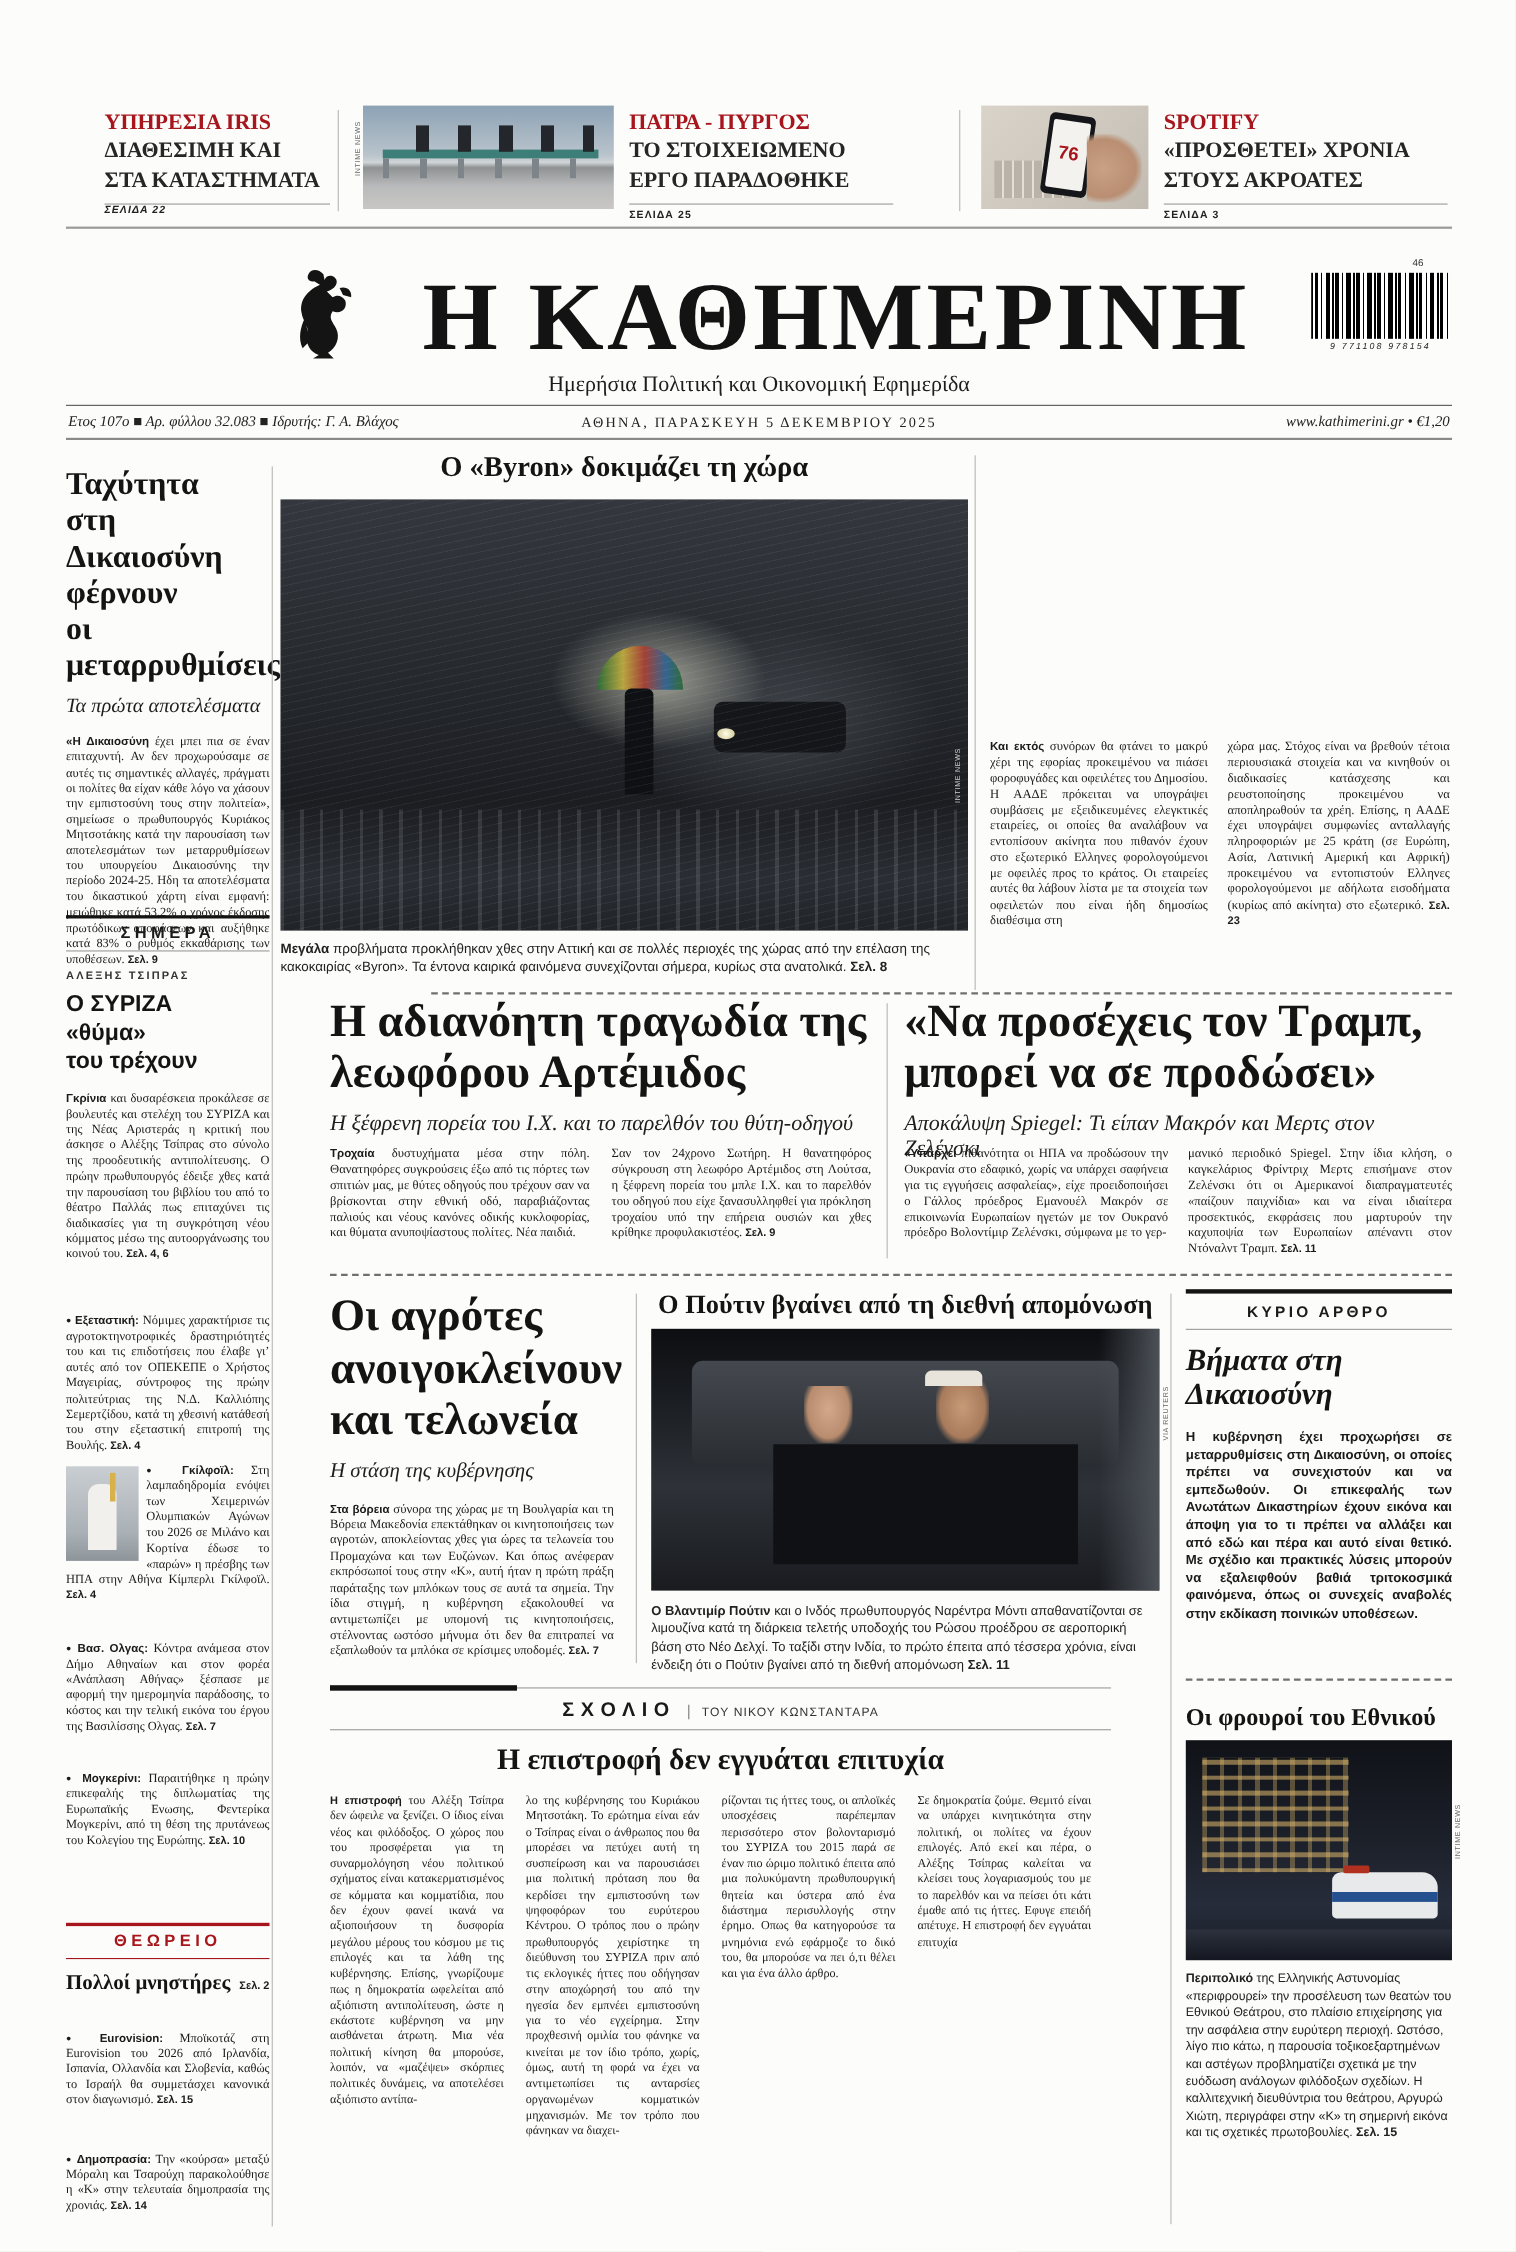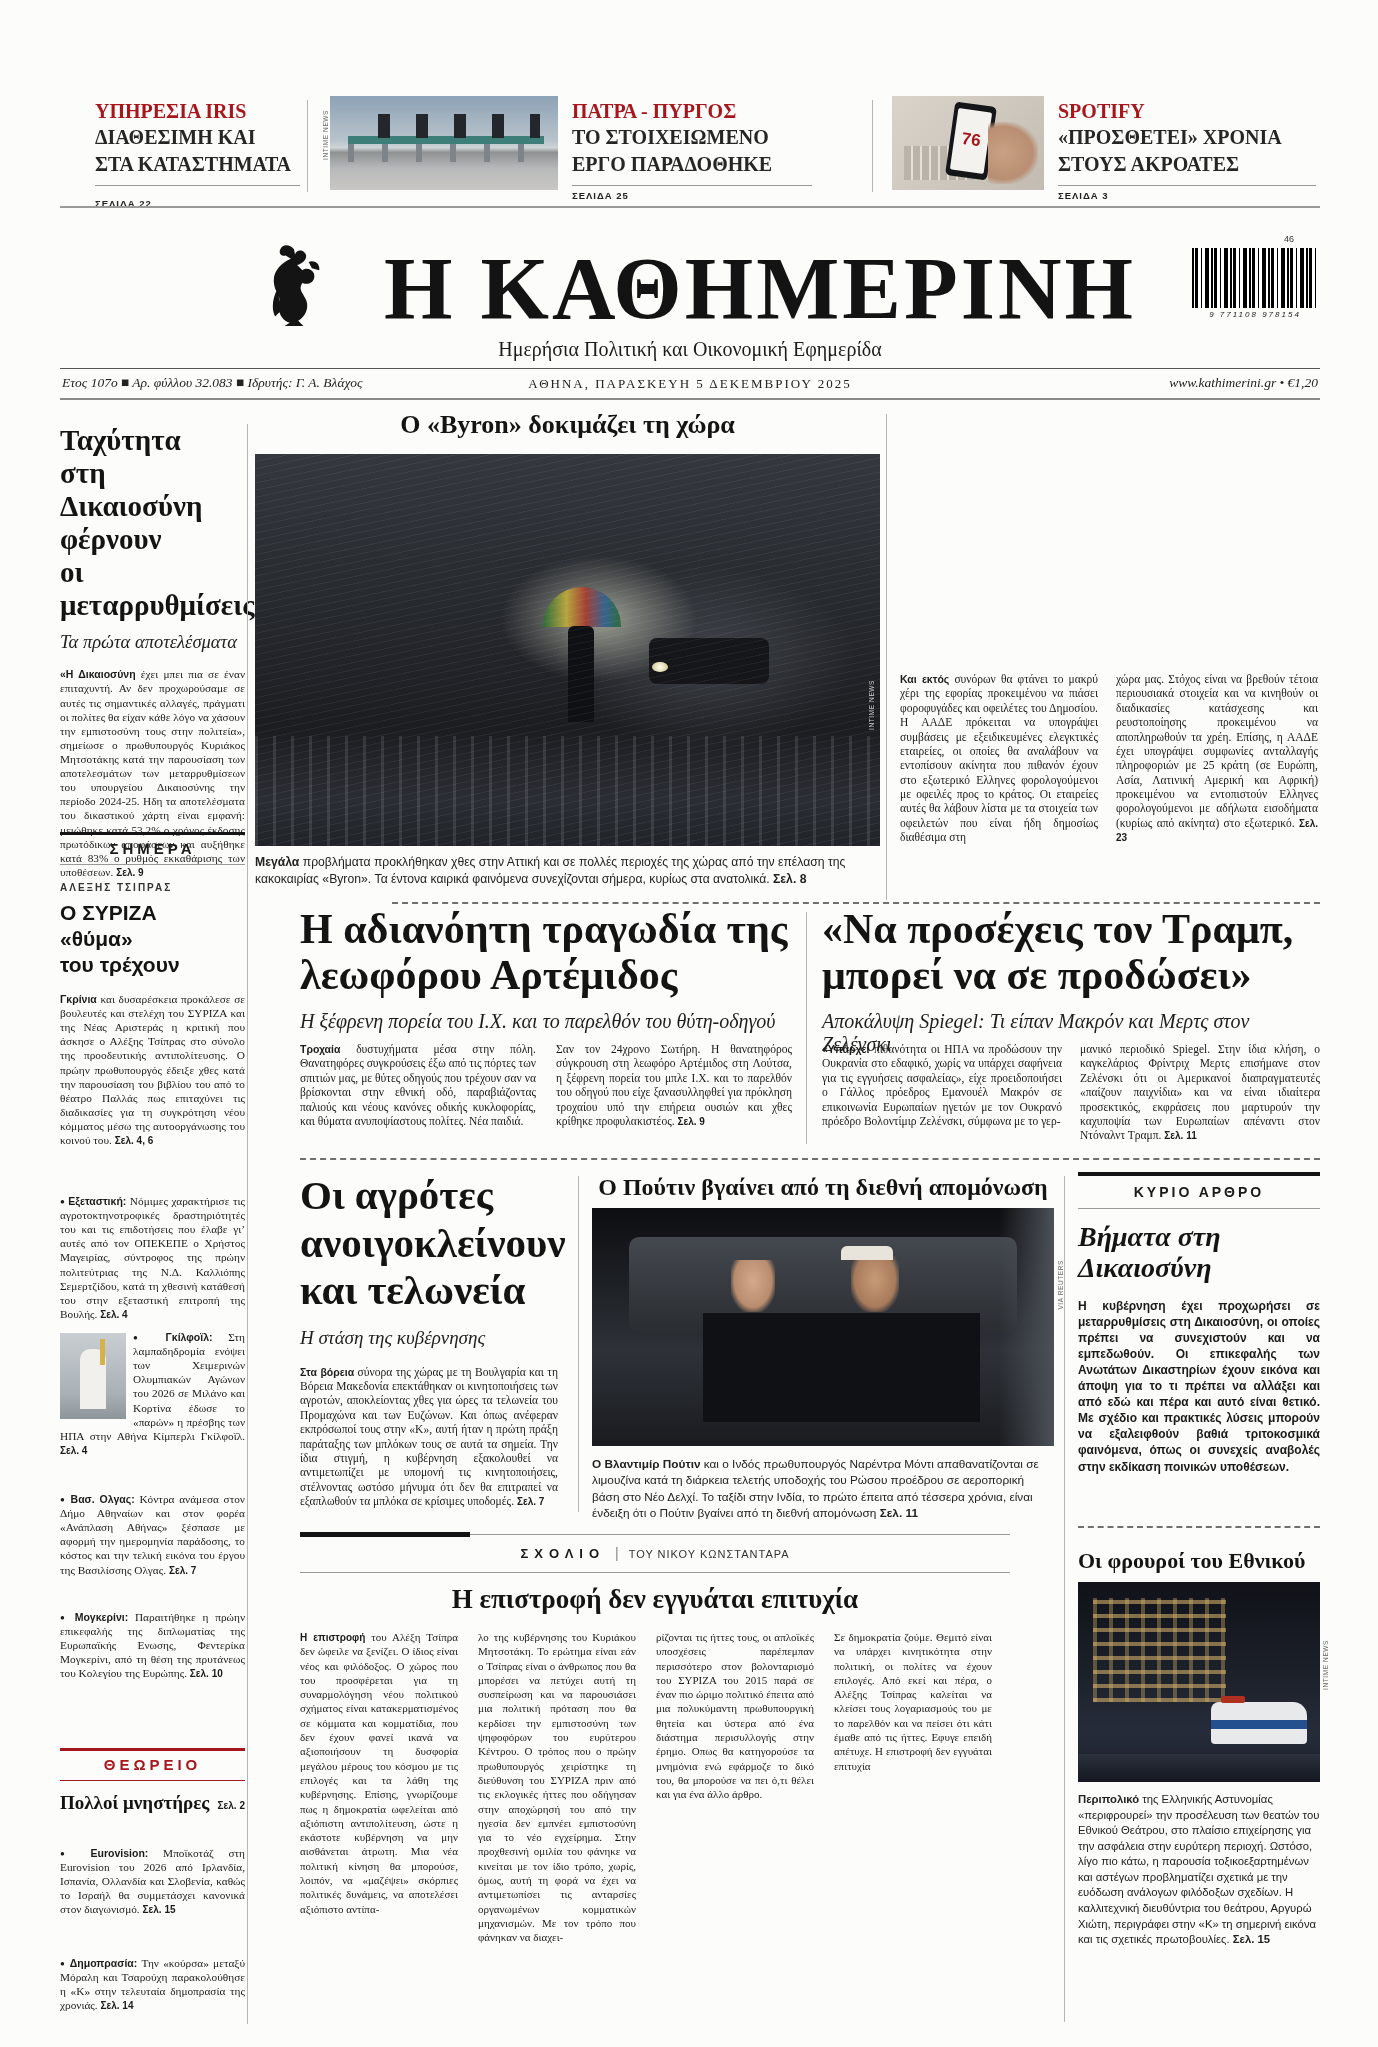--- a/index.html
+++ b/index.html
@@ -31,21 +31,21 @@
 </head>
 <body>
 
 <div class="page">
 
   <div class="abs" style="left:95px;top:98px;width:205px;">
     <div class="teakick red">ΥΠΗΡΕΣΙΑ IRIS</div>
     <div class="teatitle">ΔΙΑΘΕΣΙΜΗ ΚΑΙ</div>
     <div class="teatitle">ΣΤΑ ΚΑΤΑΣΤΗΜΑΤΑ</div>
     <div class="hr" style="margin-top:8px;width:205px;"></div>
-    <div class="pageref" style="margin-top:12px;">ΣΕΛΙΔΑ 22</div>
+    <div class="pageref" style="margin-top:0;font-style:italic;">ΣΕΛΙΔΑ 22</div>
   </div>
 
   <div class="abs vr" style="left:307px;top:100px;height:92px;"></div>
 
   <div class="ph" style="left:330px;top:96px;width:228px;height:94px;background:linear-gradient(180deg,#8da2b5 0%,#b9c4cc 48%,#cfd4d6 55%,#8f9293 60%,#b9babb 78%,#c9c7c4 100%);">
     <div class="abs" style="left:18px;top:40px;width:196px;height:8px;background:#3e7e79;"></div>
     <div class="abs" style="left:22px;top:18px;width:188px;height:24px;background:repeating-linear-gradient(90deg,transparent 0 26px,#23272b 26px 38px);"></div>
     <div class="abs" style="left:18px;top:48px;width:196px;height:18px;background:repeating-linear-gradient(90deg,#7d858b 0 6px,transparent 6px 34px);"></div>
   </div>
   <div class="abs vert" style="left:322px;top:110px;">INTIME NEWS</div>
@@ -215,21 +215,21 @@
     <div class="hr" style="margin-top:8px;"></div>
     <div class="hl i" style="font-size:28px;line-height:1.12;margin-top:12px;">Βήματα στη Δικαιοσύνη</div>
     <p class="sans b just" style="font-size:12px;line-height:1.34;margin:14px 0 0;color:#1a1a1a;">Η κυβέρνηση έχει προχωρήσει σε μεταρρυθμίσεις στη Δικαιοσύνη, οι οποίες πρέπει να συνεχιστούν και να εμπεδωθούν. Οι επικεφαλής των Ανωτάτων Δικαστηρίων έχουν εικόνα και άποψη για το τι πρέπει να αλλάξει και από εδώ και πέρα και αυτό είναι θετικό. Με σχέδιο και πρακτικές λύσεις μπορούν να εξαλειφθούν βαθιά τριτοκοσμικά φαινόμενα, όπως οι συνεχείς αναβολές στην εκδίκαση ποινικών υποθέσεων.</p>
   </div>
 
   <div class="abs dash" style="left:1078px;top:1526px;width:242px;"></div>
 
   <div class="abs" style="left:300px;top:1532px;width:170px;height:5px;background:#141414;"></div>
   <div class="abs hr" style="left:470px;top:1534px;width:540px;"></div>
   <div class="abs center" style="left:300px;top:1544px;width:710px;">
-    <span class="sans b" style="font-size:13px;letter-spacing:6px;">ΣΧΟΛΙΟ</span>
+    <span class="sans b" style="font-size:18px;letter-spacing:6px;">ΣΧΟΛΙΟ</span>
     <span class="sans" style="font-size:14px;color:#888;margin:0 6px;">|</span>
     <span class="sans" style="font-size:11px;letter-spacing:1px;color:#333;">ΤΟΥ ΝΙΚΟΥ ΚΩΝΣΤΑΝΤΑΡΑ</span>
   </div>
   <div class="abs hr" style="left:300px;top:1572px;width:710px;"></div>
   <div class="abs hl center" style="left:300px;top:1584px;width:710px;font-size:27px;">Η επιστροφή δεν εγγυάται επιτυχία</div>
 
   <p class="abs bodytxt" style="left:300px;top:1630px;width:158px;margin:0;font-size:11px;line-height:1.3;"><b class="sans" style="font-size:10px;">Η επιστροφή</b> <span>του Αλέξη Τσίπρα δεν ώφειλε να ξενίζει. Ο ίδιος είναι νέος και φιλόδοξος. Ο χώρος που του προσφέρεται για τη συναρμολόγηση νέου πολιτικού σχήματος είναι κατακερματισμένος σε κόμματα και κομματίδια, που δεν έχουν φανεί ικανά να αξιοποιήσουν τη δυσφορία μεγάλου μέρους του κόσμου με τις επιλογές και τα λάθη της κυβέρνησης. Επίσης, γνωρίζουμε πως η δημοκρατία ωφελείται από αξιόπιστη αντιπολίτευση, ώστε η εκάστοτε κυβέρνηση να μην αισθάνεται άτρωτη. Μια νέα πολιτική κίνηση θα μπορούσε, λοιπόν, να «μαζέψει» σκόρπιες πολιτικές δυνάμεις, να αποτελέσει αξιόπιστο αντίπα-</span></p>
   <p class="abs bodytxt" style="left:478px;top:1630px;width:158px;margin:0;font-size:11px;line-height:1.3;"><span>λο της κυβέρνησης του Κυριάκου Μητσοτάκη. Το ερώτημα είναι εάν ο Τσίπρας είναι ο άνθρωπος που θα μπορέσει να πετύχει αυτή τη συσπείρωση και να παρουσιάσει μια πολιτική πρόταση που θα κερδίσει την εμπιστοσύνη των ψηφοφόρων του ευρύτερου Κέντρου. Ο τρόπος που ο πρώην πρωθυπουργός χειρίστηκε τη διεύθυνση του ΣΥΡΙΖΑ πριν από τις εκλογικές ήττες που οδήγησαν στην αποχώρησή του από την ηγεσία δεν εμπνέει εμπιστοσύνη για το νέο εγχείρημα. Στην προχθεσινή ομιλία του φάνηκε να κινείται με τον ίδιο τρόπο, χωρίς, όμως, αυτή τη φορά να έχει να αντιμετωπίσει τις ανταρσίες οργανωμένων κομματικών μηχανισμών. Με τον τρόπο που φάνηκαν να διαχει-</span></p>
   <p class="abs bodytxt" style="left:656px;top:1630px;width:158px;margin:0;font-size:11px;line-height:1.3;"><span>ρίζονται τις ήττες τους, οι απλοϊκές υποσχέσεις παρέπεμπαν περισσότερο στον βολονταρισμό του ΣΥΡΙΖΑ του 2015 παρά σε έναν πιο ώριμο πολιτικό έπειτα από μια πολυκύμαντη πρωθυπουργική θητεία και ύστερα από ένα διάστημα περισυλλογής στην έρημο. Οπως θα κατηγορούσε τα μνημόνια ενώ εφάρμοζε το δικό του, θα μπορούσε να πει ό,τι θέλει και για ένα άλλο άρθρο.</span></p>
   <p class="abs bodytxt" style="left:834px;top:1630px;width:158px;margin:0;font-size:11px;line-height:1.3;"><span>Σε δημοκρατία ζούμε. Θεμιτό είναι να υπάρχει κινητικότητα στην πολιτική, οι πολίτες να έχουν επιλογές. Από εκεί και πέρα, ο Αλέξης Τσίπρας καλείται να κλείσει τους λογαριασμούς του με το παρελθόν και να πείσει ότι κάτι έμαθε από τις ήττες. Εφυγε επειδή απέτυχε. Η επιστροφή δεν εγγυάται επιτυχία</span></p>

